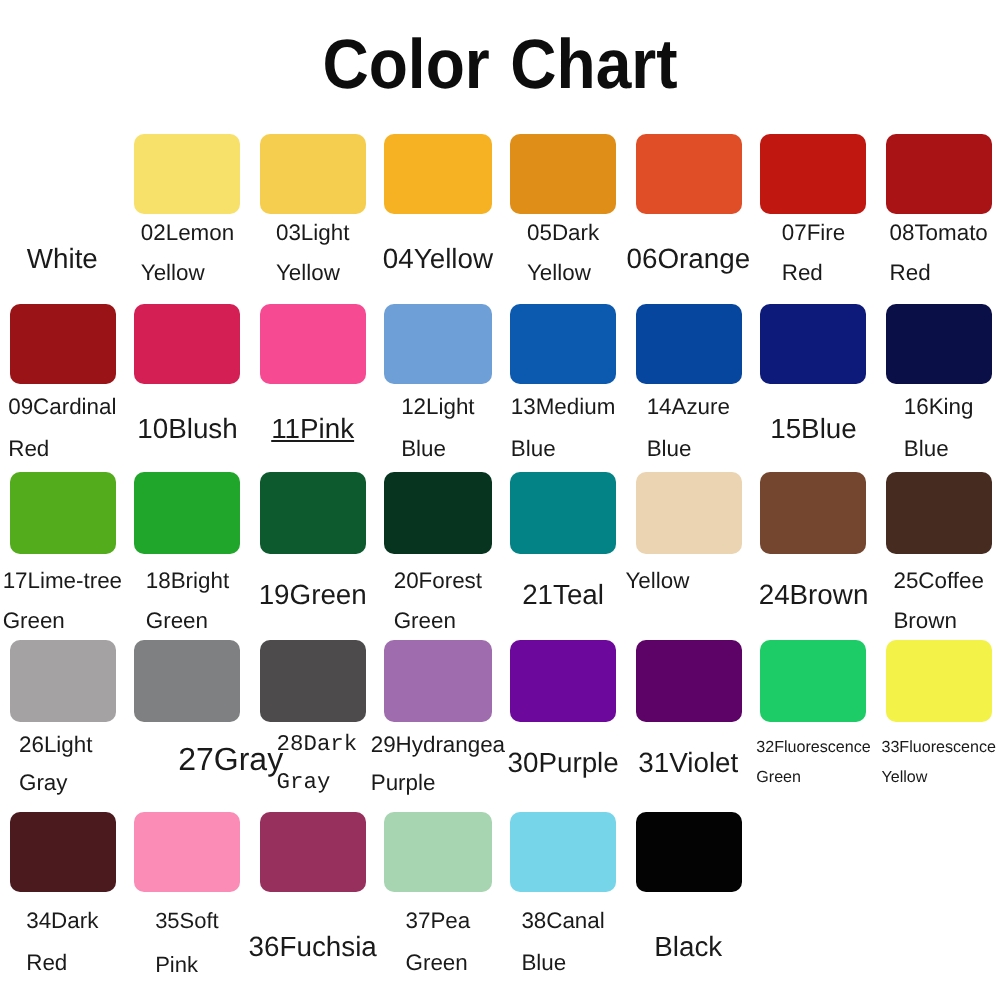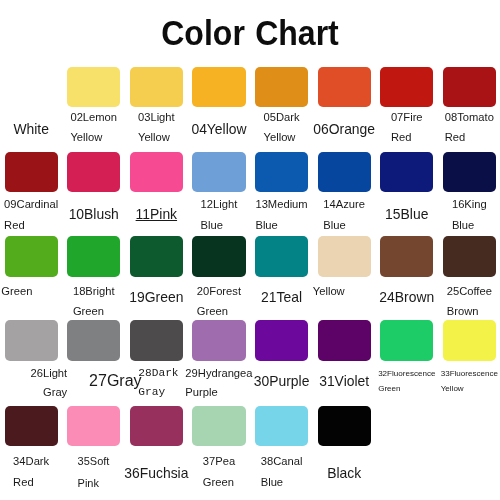--- a/index.html
+++ b/index.html
@@ -122,20 +122,21 @@
       <div class="cell" style="left: 442.7px; top: 151.8px; width: 53.3px;">
         <div class="sw" style="background: rgb(10, 15, 71); width: 53.3px; height: 40.3px;"></div>
         <div class="lbl" style="font-size: 11.2px; line-height: 21px; top: 42.564px; left: 9.22812px;">
           <span class="ln">16King</span>
           <span class="ln">Blue</span>
         </div>
       </div>
       <div class="cell" style="left: 4.5px; top: 235.7px; width: 53.3px;">
         <div class="sw" style="background: rgb(83, 172, 27); width: 53.3px; height: 41px;"></div>
         <div class="lbl" style="font-size: 11.2px; line-height: 20.3px; top: 44.914px; left: -3.20156px;">
+          <span class="ln">17Lime-tree</span>
           <span class="ln">Green</span>
         </div>
       </div>
       <div class="cell" style="left: 67.1px; top: 235.7px; width: 53.3px;">
         <div class="sw" style="background: rgb(32, 166, 42); width: 53.3px; height: 41px;"></div>
         <div class="lbl" style="font-size: 11.2px; line-height: 20.3px; top: 44.914px; left: 5.81406px;">
           <span class="ln">18Bright</span>
           <span class="ln">Green</span>
         </div>
       </div>
@@ -172,21 +173,21 @@
       </div>
       <div class="cell" style="left: 442.7px; top: 235.7px; width: 53.3px;">
         <div class="sw" style="background: rgb(70, 43, 32); width: 53.3px; height: 41px;"></div>
         <div class="lbl" style="font-size: 11.2px; line-height: 20.3px; top: 44.914px; left: 4.04062px;">
           <span class="ln">25Coffee</span>
           <span class="ln">Brown</span>
         </div>
       </div>
       <div class="cell" style="left: 4.5px; top: 319.8px; width: 53.3px;">
         <div class="sw" style="background: rgb(164, 162, 162); width: 53.3px; height: 41.6px;"></div>
-        <div class="lbl" style="font-size: 11.2px; line-height: 19.7px; top: 43.714px; left: 26px; text-align: right;">
+        <div class="lbl" style="font-size: 11.2px; line-height: 19.7px; top: 43.714px; left: 5px;">
           <span class="ln">26Light</span>
           <span class="ln">Gray</span>
         </div>
       </div>
       <div class="cell" style="left: 67.1px; top: 319.8px; width: 53.3px;">
         <div class="sw" style="background: rgb(126, 128, 129); width: 53.3px; height: 41.6px;"></div>
         <div class="lbl" style="font-size: 16px; line-height: 20.5px; top: 51.6205px; left: 22px;">
           <span class="ln">27Gray</span>
         </div>
       </div>

